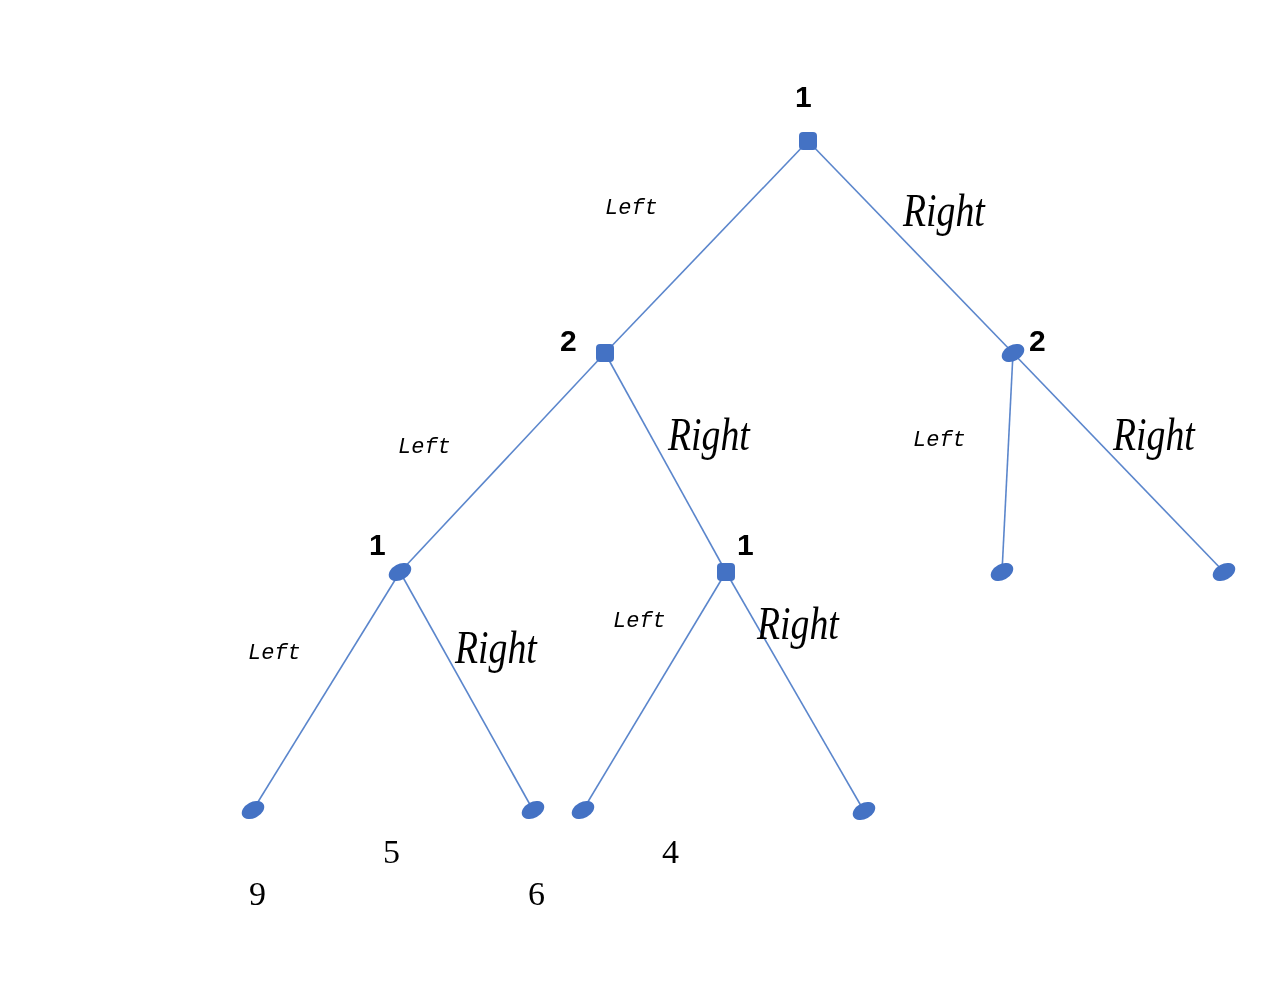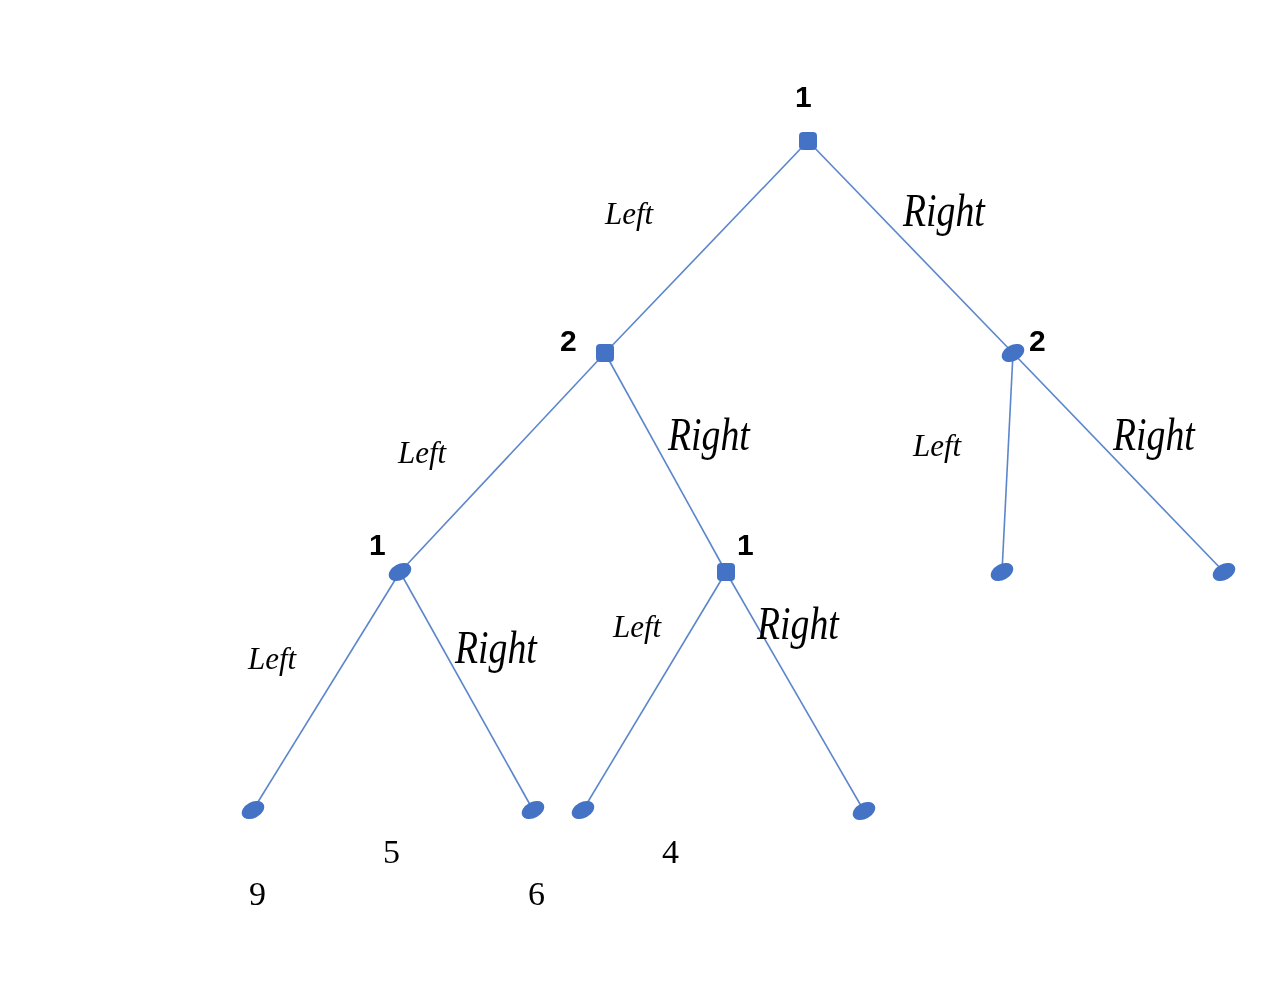--- a/index.html
+++ b/index.html
@@ -36,24 +36,24 @@
     line-height: 1;
     white-space: nowrap;
   }
   .edge-label {
     position: absolute;
     color: #000000;
     line-height: 1;
     white-space: nowrap;
   }
   .edge-label.left-label {
-    font-family: Liberation Serif, serif;
+    font-family: Liberation Mono, monospace;
     font-style: italic;
     font-weight: normal;
-    font-size: 31px;
+    font-size: 22px;
     letter-spacing: 0px;
   }
   .edge-label.right-label {
     font-family: "Liberation Serif", serif;
     font-style: italic;
     font-weight: normal;
     font-size: 46px;
     transform: scaleX(0.82);
     transform-origin: left center;
   }

